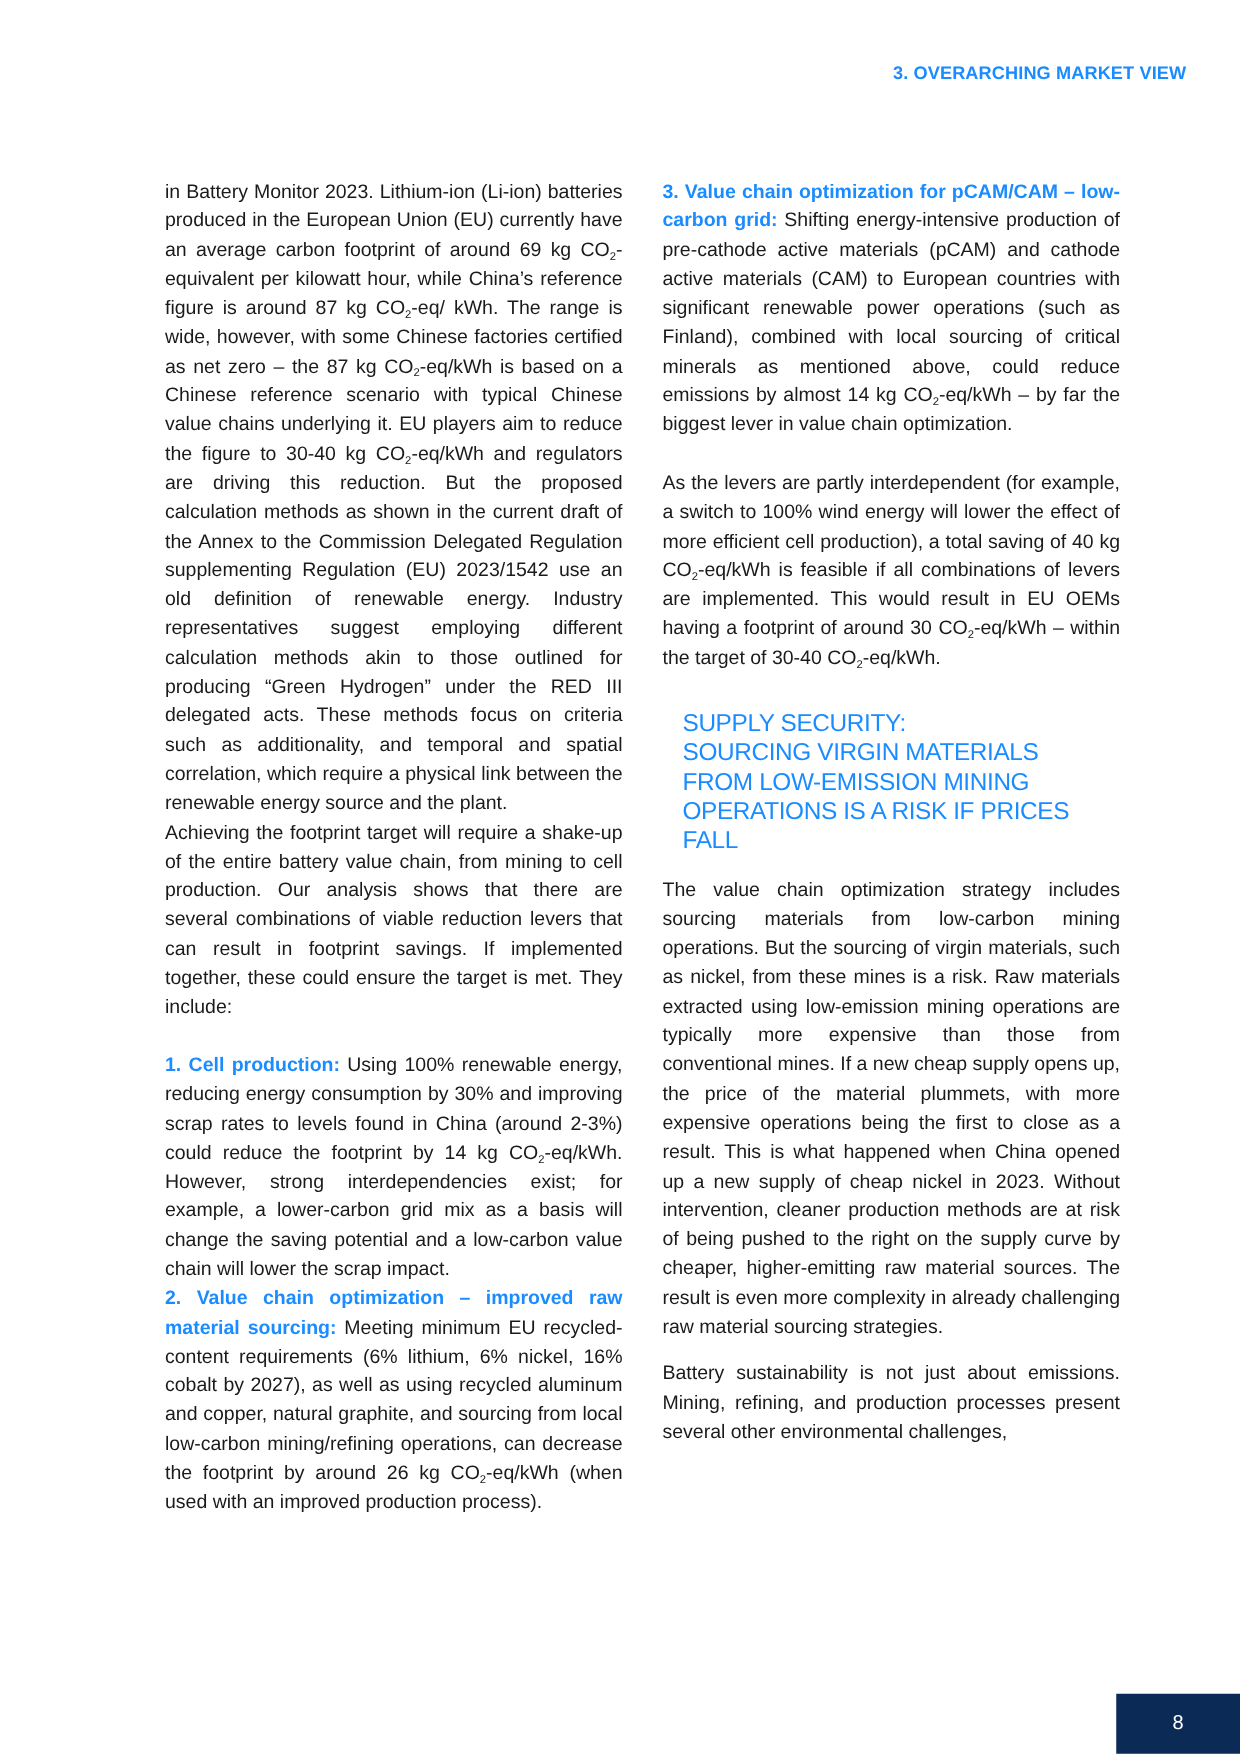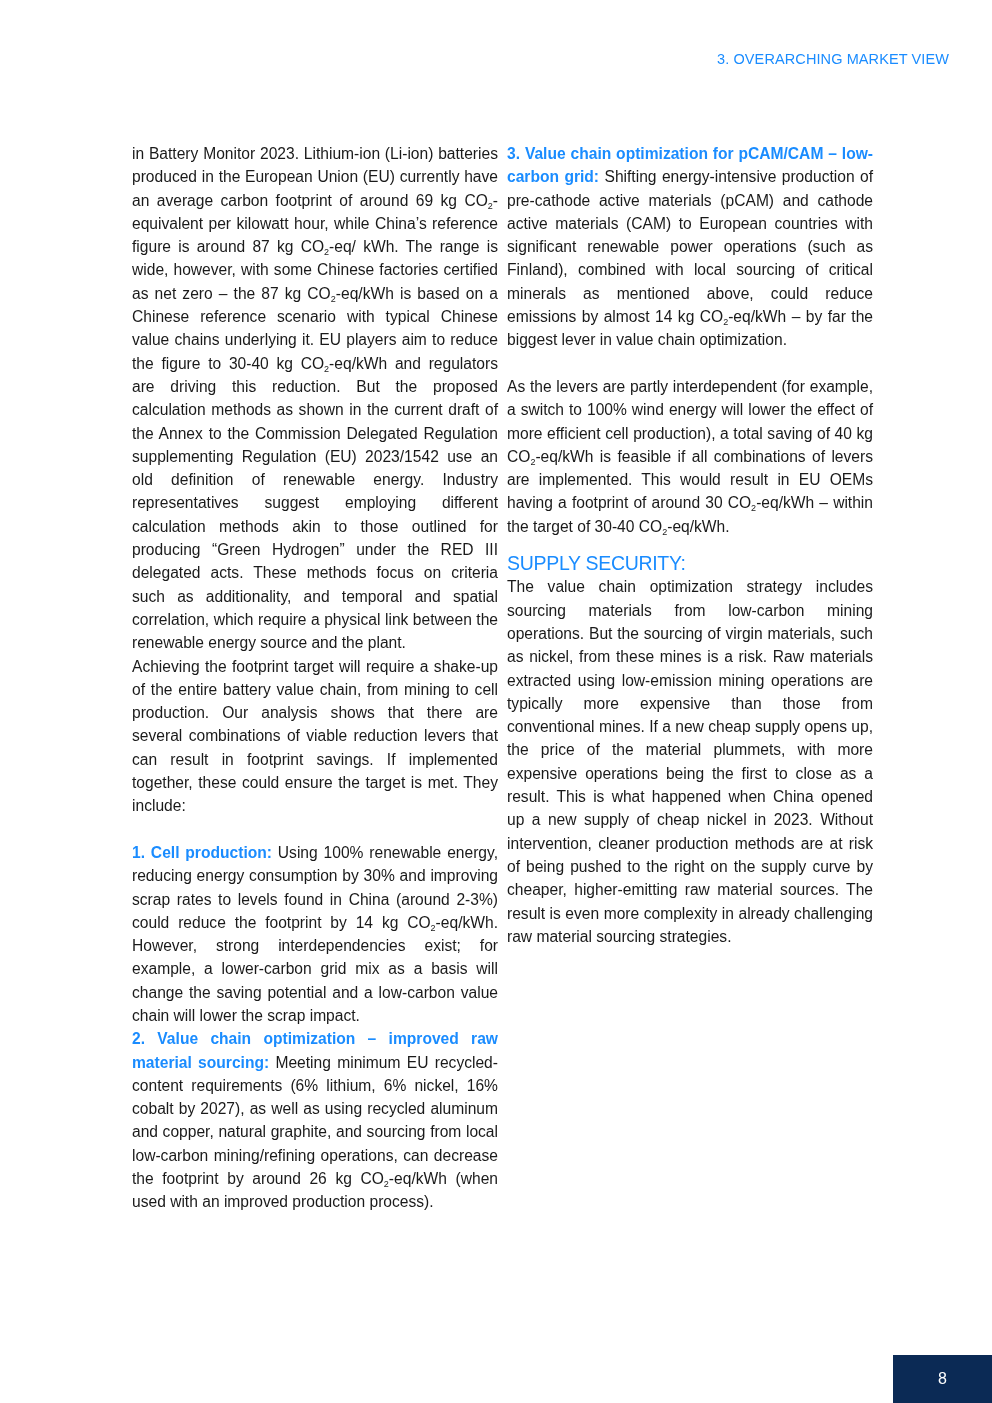--- a/index.html
+++ b/index.html
@@ -2,31 +2,31 @@
 <html><head>
 <meta charset="utf-8">
 <style>
   html, body { margin: 0; padding: 0; }
   body {
     width: 992px; height: 1403px; position: relative; background: #ffffff;
     font-family: "Liberation Sans", sans-serif; color: #1a1a1a; overflow: hidden;
   }
   .running-header {
     position: absolute; top: 51px; right: 43px;
-    font-size: 14.5px; font-weight: normal; color: #1a8cff; letter-spacing: 0.1px;
+    font-size: 14.5px; font-weight: bold; color: #1a8cff; letter-spacing: 0.1px;
   }
   .col { position: absolute; top: 142px; width: 366px; font-size: 15.6px; line-height: 23.3px; }
   .col-left { left: 132px; }
-  .col-right { left: 507px; }
+  .col-right { left: 530px; }
   p { margin: 0; text-align: justify; }
   .gap { height: 23.3px; }
   .lead { color: #1a8cff; font-weight: bold; }
   sub { font-size: 9px; line-height: 0; vertical-align: -3px; }
   h2 {
-    margin: 0; font-weight: normal; color: #1a8cff; font-size: 19.5px;
+    margin: 16px; font-weight: normal; color: #1a8cff; font-size: 19.5px;
     line-height: 23.3px; text-transform: uppercase; letter-spacing: -0.3px;
   }
   .spacer-h { height: 14px; }
   .page-num-box {
     position: absolute; left: 893px; top: 1355px; width: 99px; height: 48px;
     background: #0b2a55; color: #ffffff; font-size: 16px;
     display: flex; align-items: center; justify-content: center;
   }
 </style>
 </head>
@@ -52,18 +52,20 @@
   <p>
     <span class="lead">3.  Value chain optimization for pCAM/CAM – low-carbon grid:</span><span> Shifting energy-intensive production of pre-cathode active materials (pCAM) and cathode active materials (CAM) to European countries with significant renewable power operations (such as Finland), combined with local sourcing of critical minerals as mentioned above, could reduce emissions by almost 14 kg CO</span><sub>2</sub><span>-eq/kWh – by far the biggest lever in value chain optimization.</span>
   </p>
   <div class="gap"></div>
   <p>
     <span>As the levers are partly interdependent (for example, a switch to 100% wind energy will lower the effect of more efficient cell production), a total saving of 40 kg CO</span><sub>2</sub><span>-eq/kWh is feasible if all combinations of levers are implemented. This would result in EU OEMs having a footprint of around 30 CO</span><sub>2</sub><span>-eq/kWh – within the target of 30-40 CO</span><sub>2</sub><span>-eq/kWh.</span>
   </p>
   <div class="spacer-h"></div>
   <h2>
     <span>SUPPLY SECURITY:</span><br>
+    <span>SOURCING VIRGIN MATERIALS FROM LOW-EMISSION MINING OPERATIONS IS A RISK IF PRICES FALL</span>
   </h2>
   <p>The value chain optimization strategy includes sourcing materials from low-carbon mining operations. But the sourcing of virgin materials, such as nickel, from these mines is a risk. Raw materials extracted using low-emission mining operations are typically more expensive than those from conventional mines. If a new cheap supply opens up, the price of the material plummets, with more expensive operations being the first to close as a result. This is what happened when China opened up a new supply of cheap nickel in 2023. Without intervention, cleaner production methods are at risk of being pushed to the right on the supply curve by cheaper, higher-emitting raw material sources. The result is even more complexity in already challenging raw material sourcing strategies.</p>
   <div class="spacer-h"></div>
+  <p>Battery sustainability is not just about emissions. Mining, refining, and production processes present several other environmental challenges,</p>
 </div>
 
 <div class="page-num-box">8</div>
 
 </body></html>

